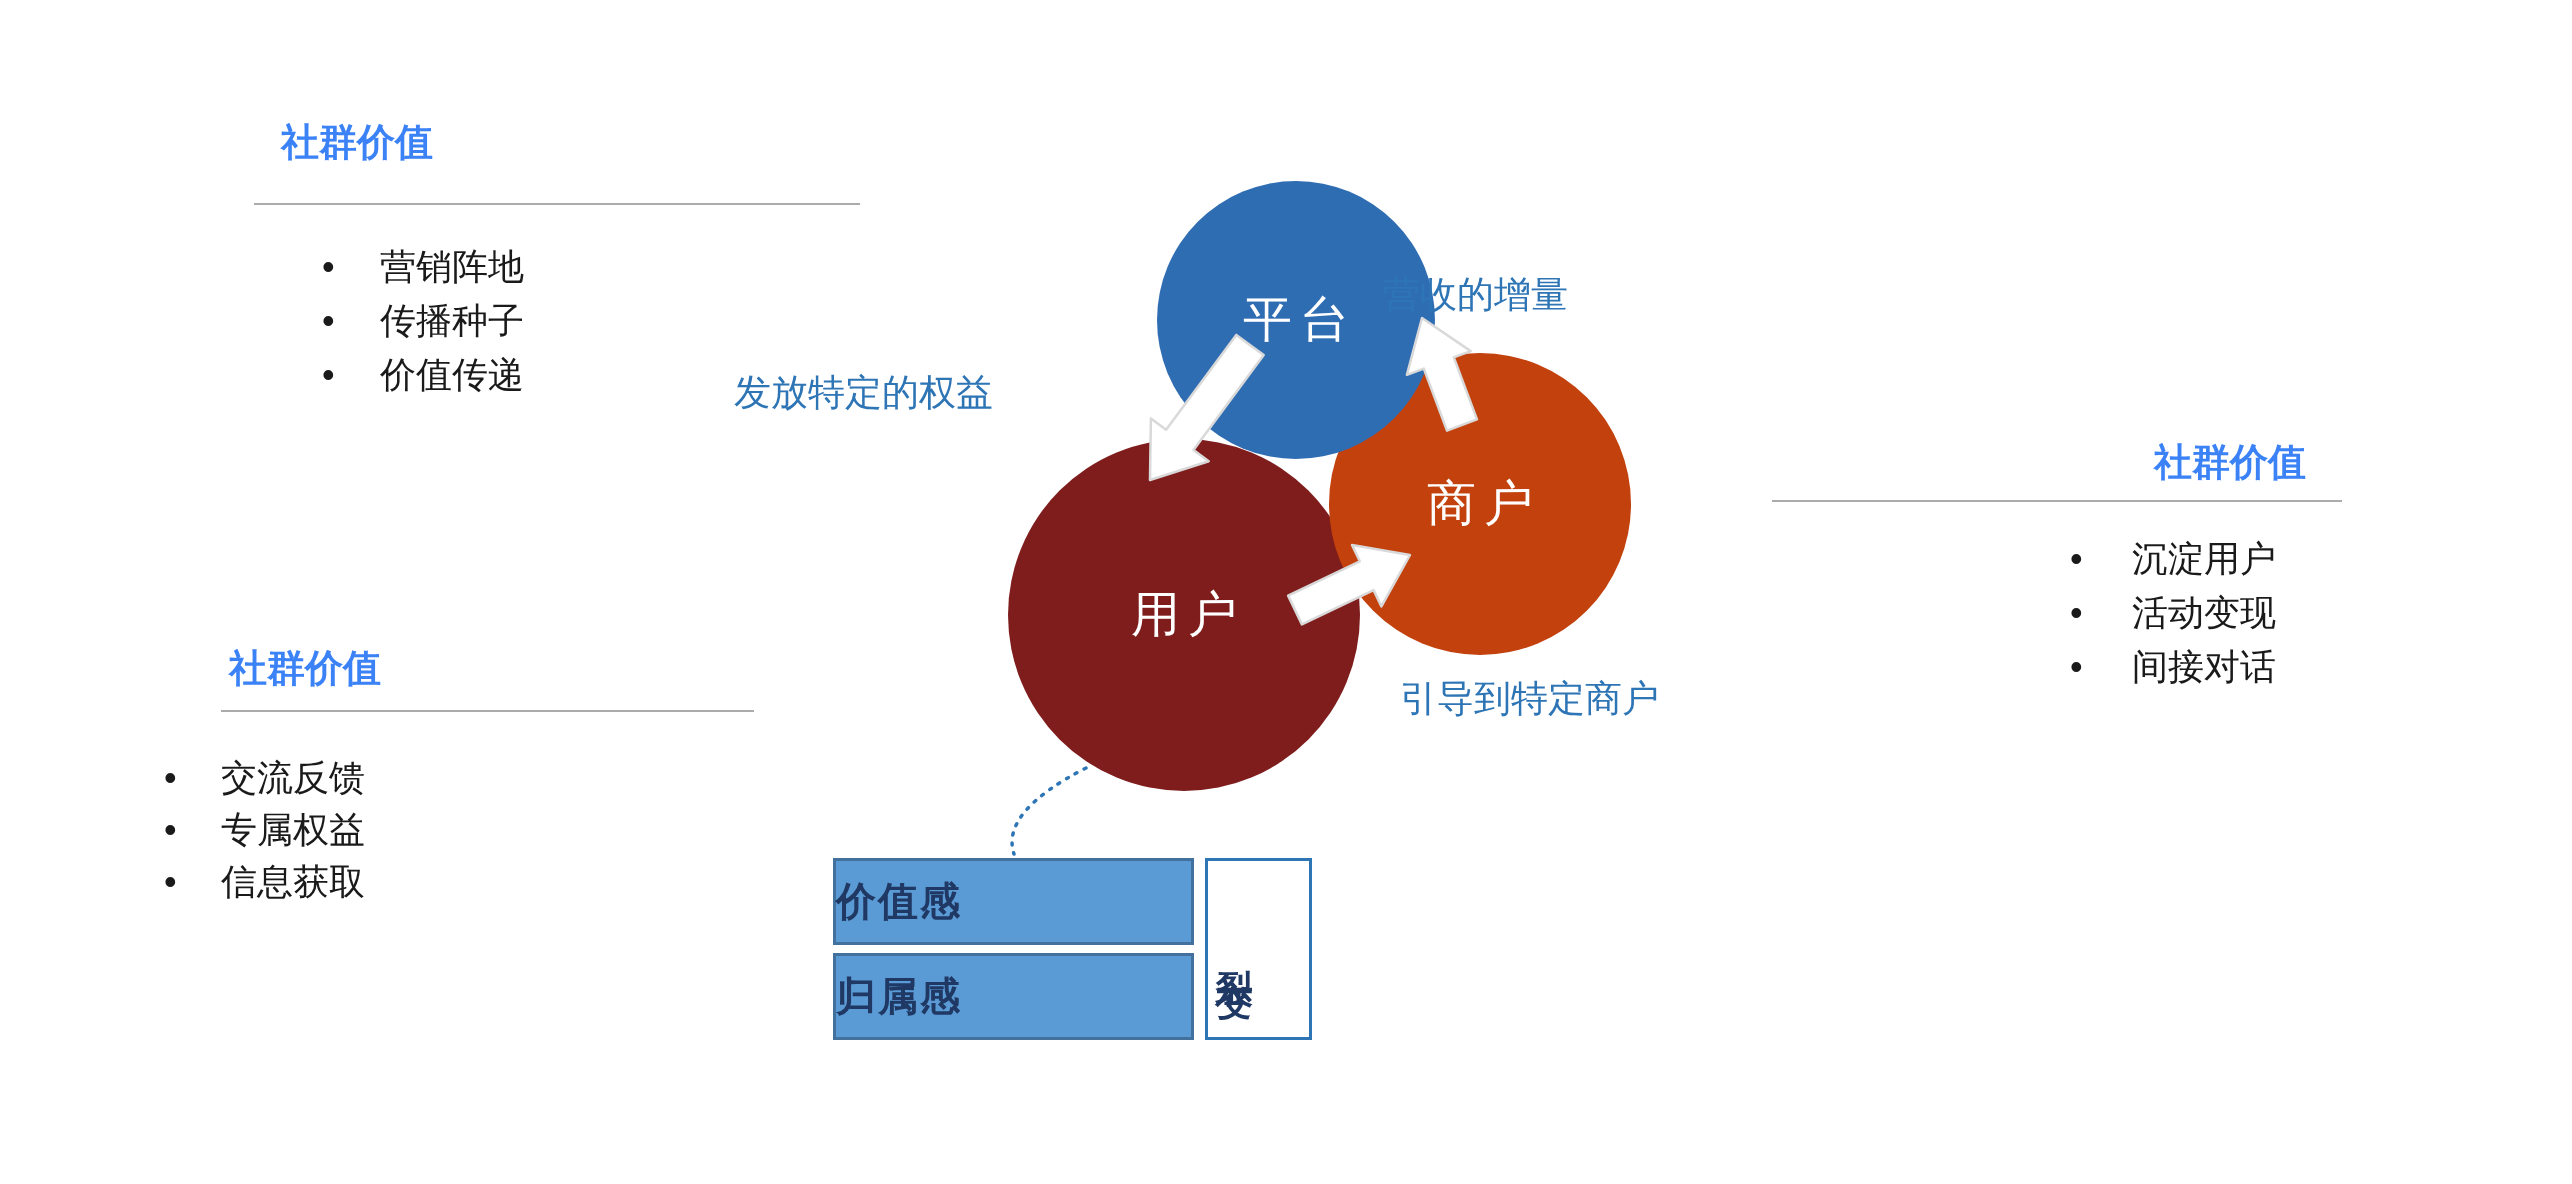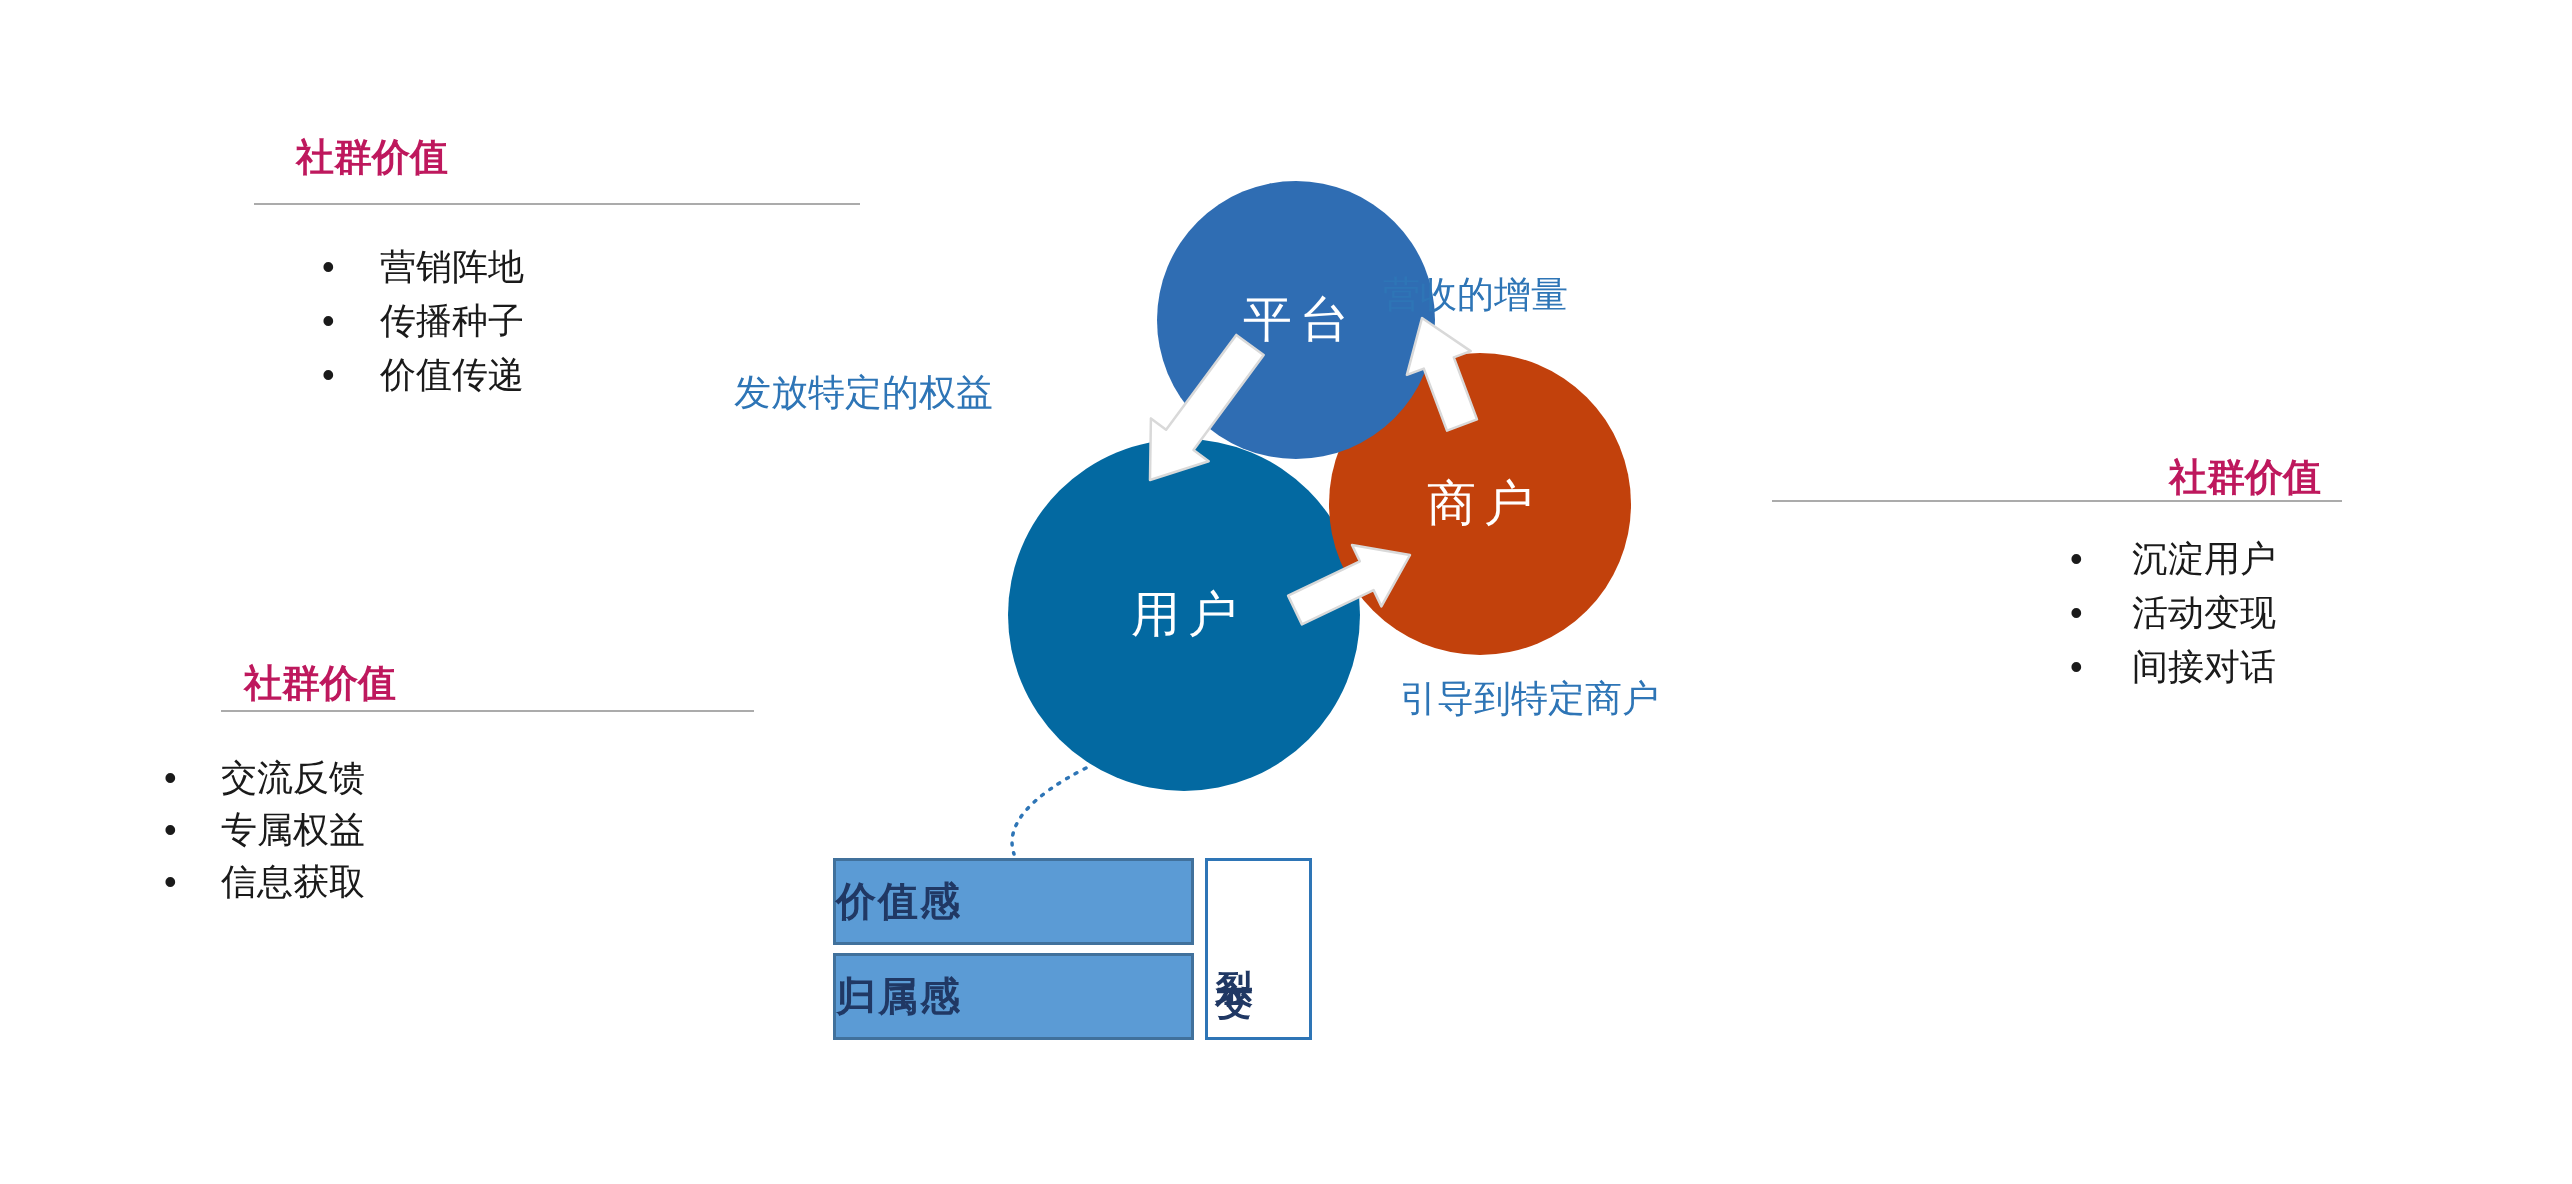--- a/index.html
+++ b/index.html
@@ -11,23 +11,23 @@
     font-family: "Liberation Sans", "DejaVu Sans", sans-serif;
     overflow: hidden;
   }
   .canvas { position: absolute; inset: 0; width: 2572px; height: 1184px; }
 
   
   .panel-title {
     position: absolute;
     font-size: 38px;
     font-weight: bold;
-    color: #be185d;
-    white-space: nowrap;
-    margin: 16px;
+    color: #3b82f6;
+    white-space: nowrap;
+    margin: 1px;
   }
   .rule {
     position: absolute;
     height: 2px;
     background: #ababab;
   }
   .panel-list {
     position: absolute;
     margin: 0;
     padding: 0;
@@ -70,21 +70,21 @@
     align-items: center;
     justify-content: center;
   }
   .circle-label {
     color: #ffffff;
     font-size: 49px;
     letter-spacing: 8px;
     padding-left: 8px; 
     white-space: nowrap;
   }
-  .circle-user     { left: 1008px; top: 439px; width: 352px; height: 352px; background: #0369a1; z-index: 1; }
+  .circle-user     { left: 1008px; top: 439px; width: 352px; height: 352px; background: #7f1d1d; z-index: 1; }
   .circle-merchant { left: 1329px; top: 353px; width: 302px; height: 302px; background: #c2410c; z-index: 2; }
   .circle-platform { left: 1157px; top: 181px; width: 278px; height: 278px; background: #2F6DB3; z-index: 3; }
 
   
   .overlay {
     position: absolute;
     left: 0; top: 0;
     width: 2572px;
     height: 1184px;
     z-index: 4;

